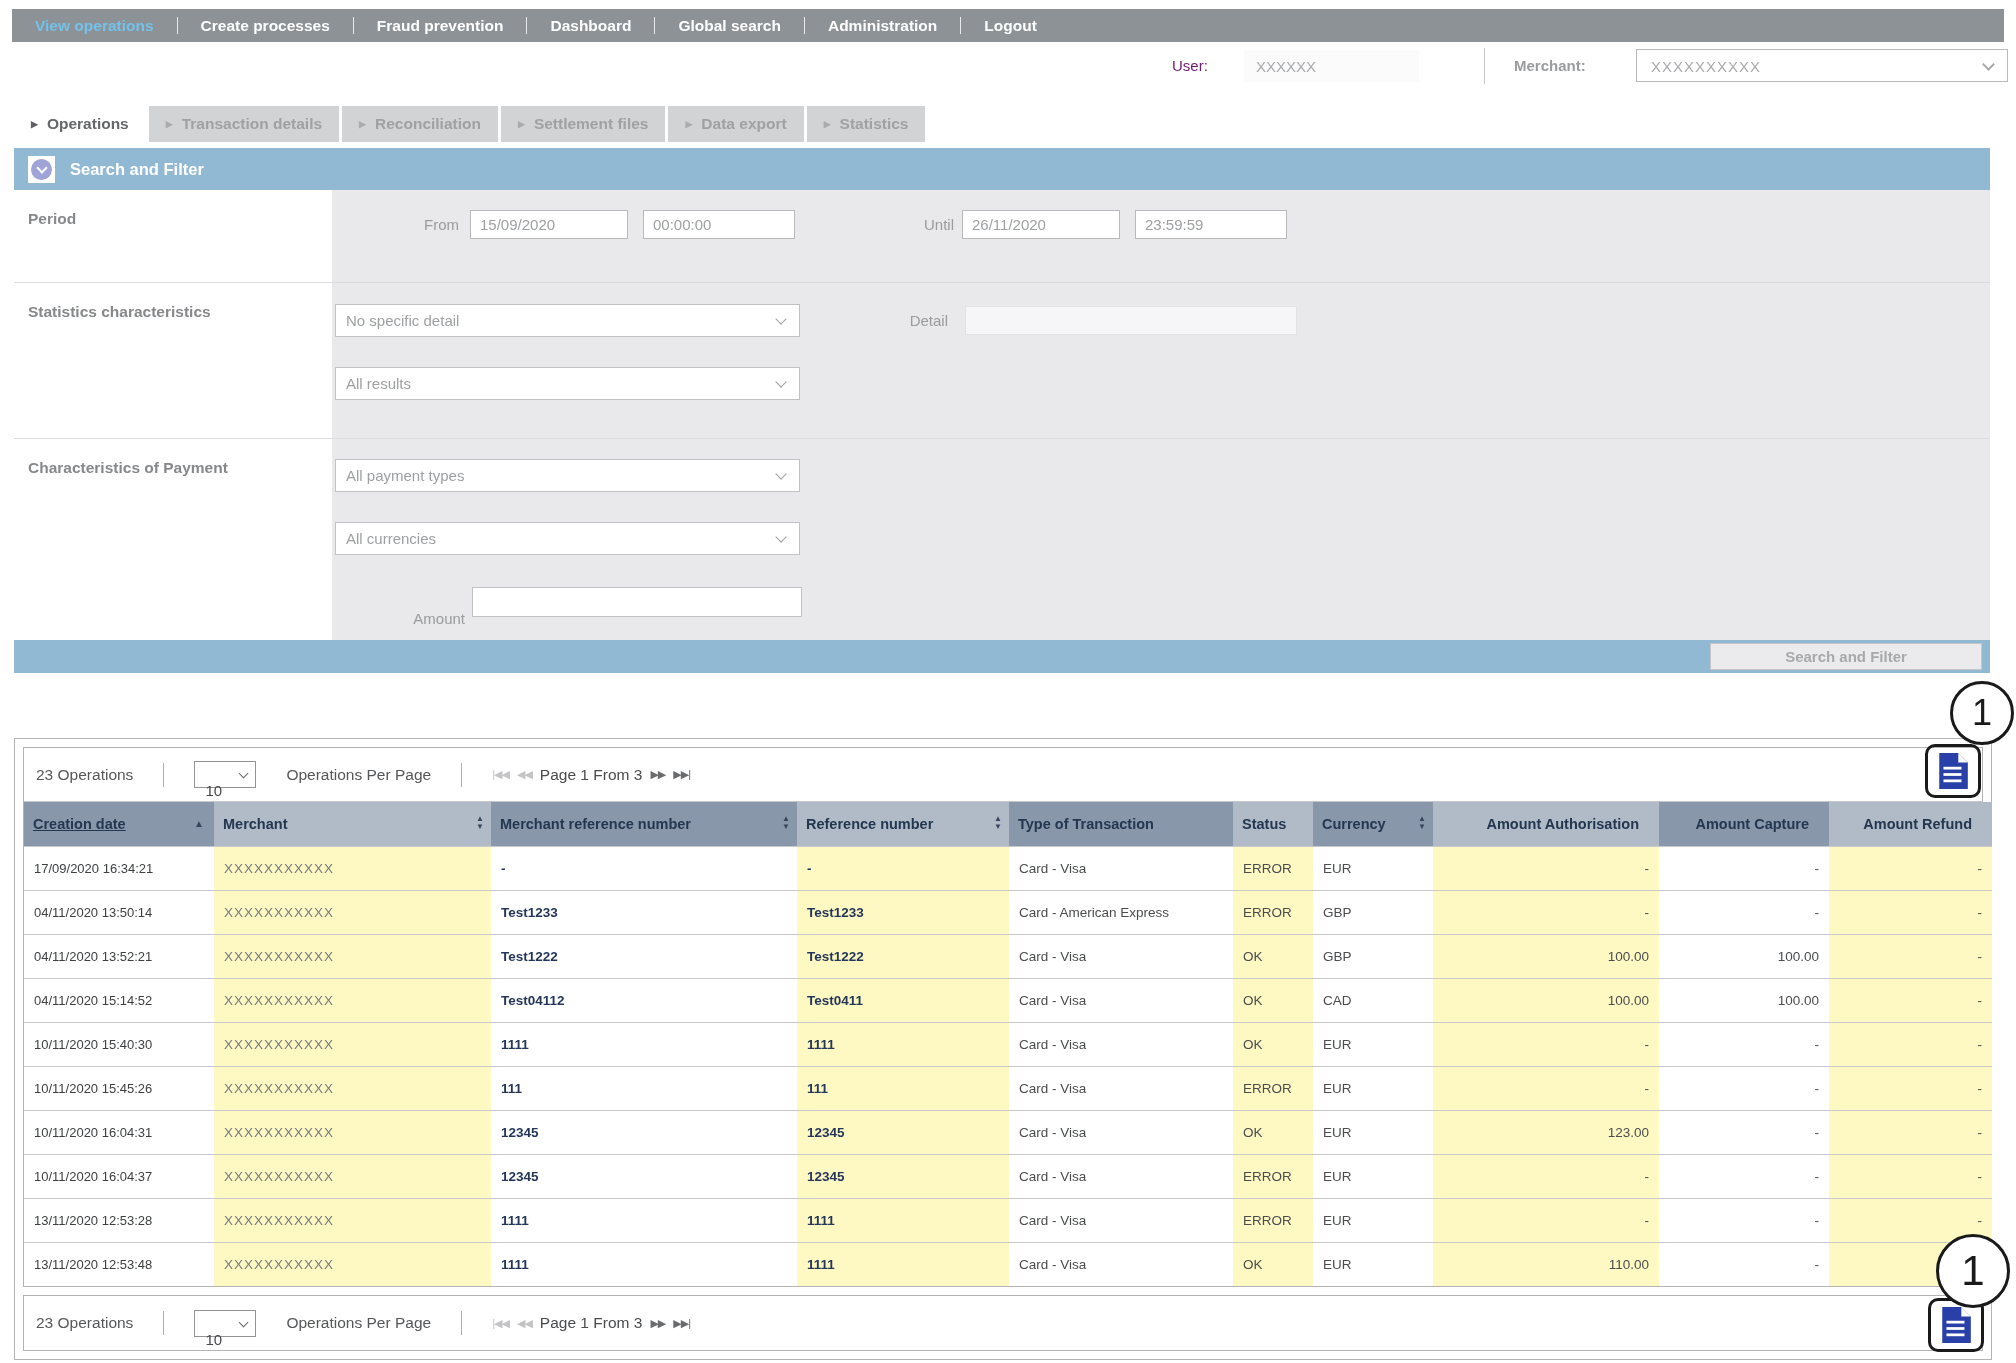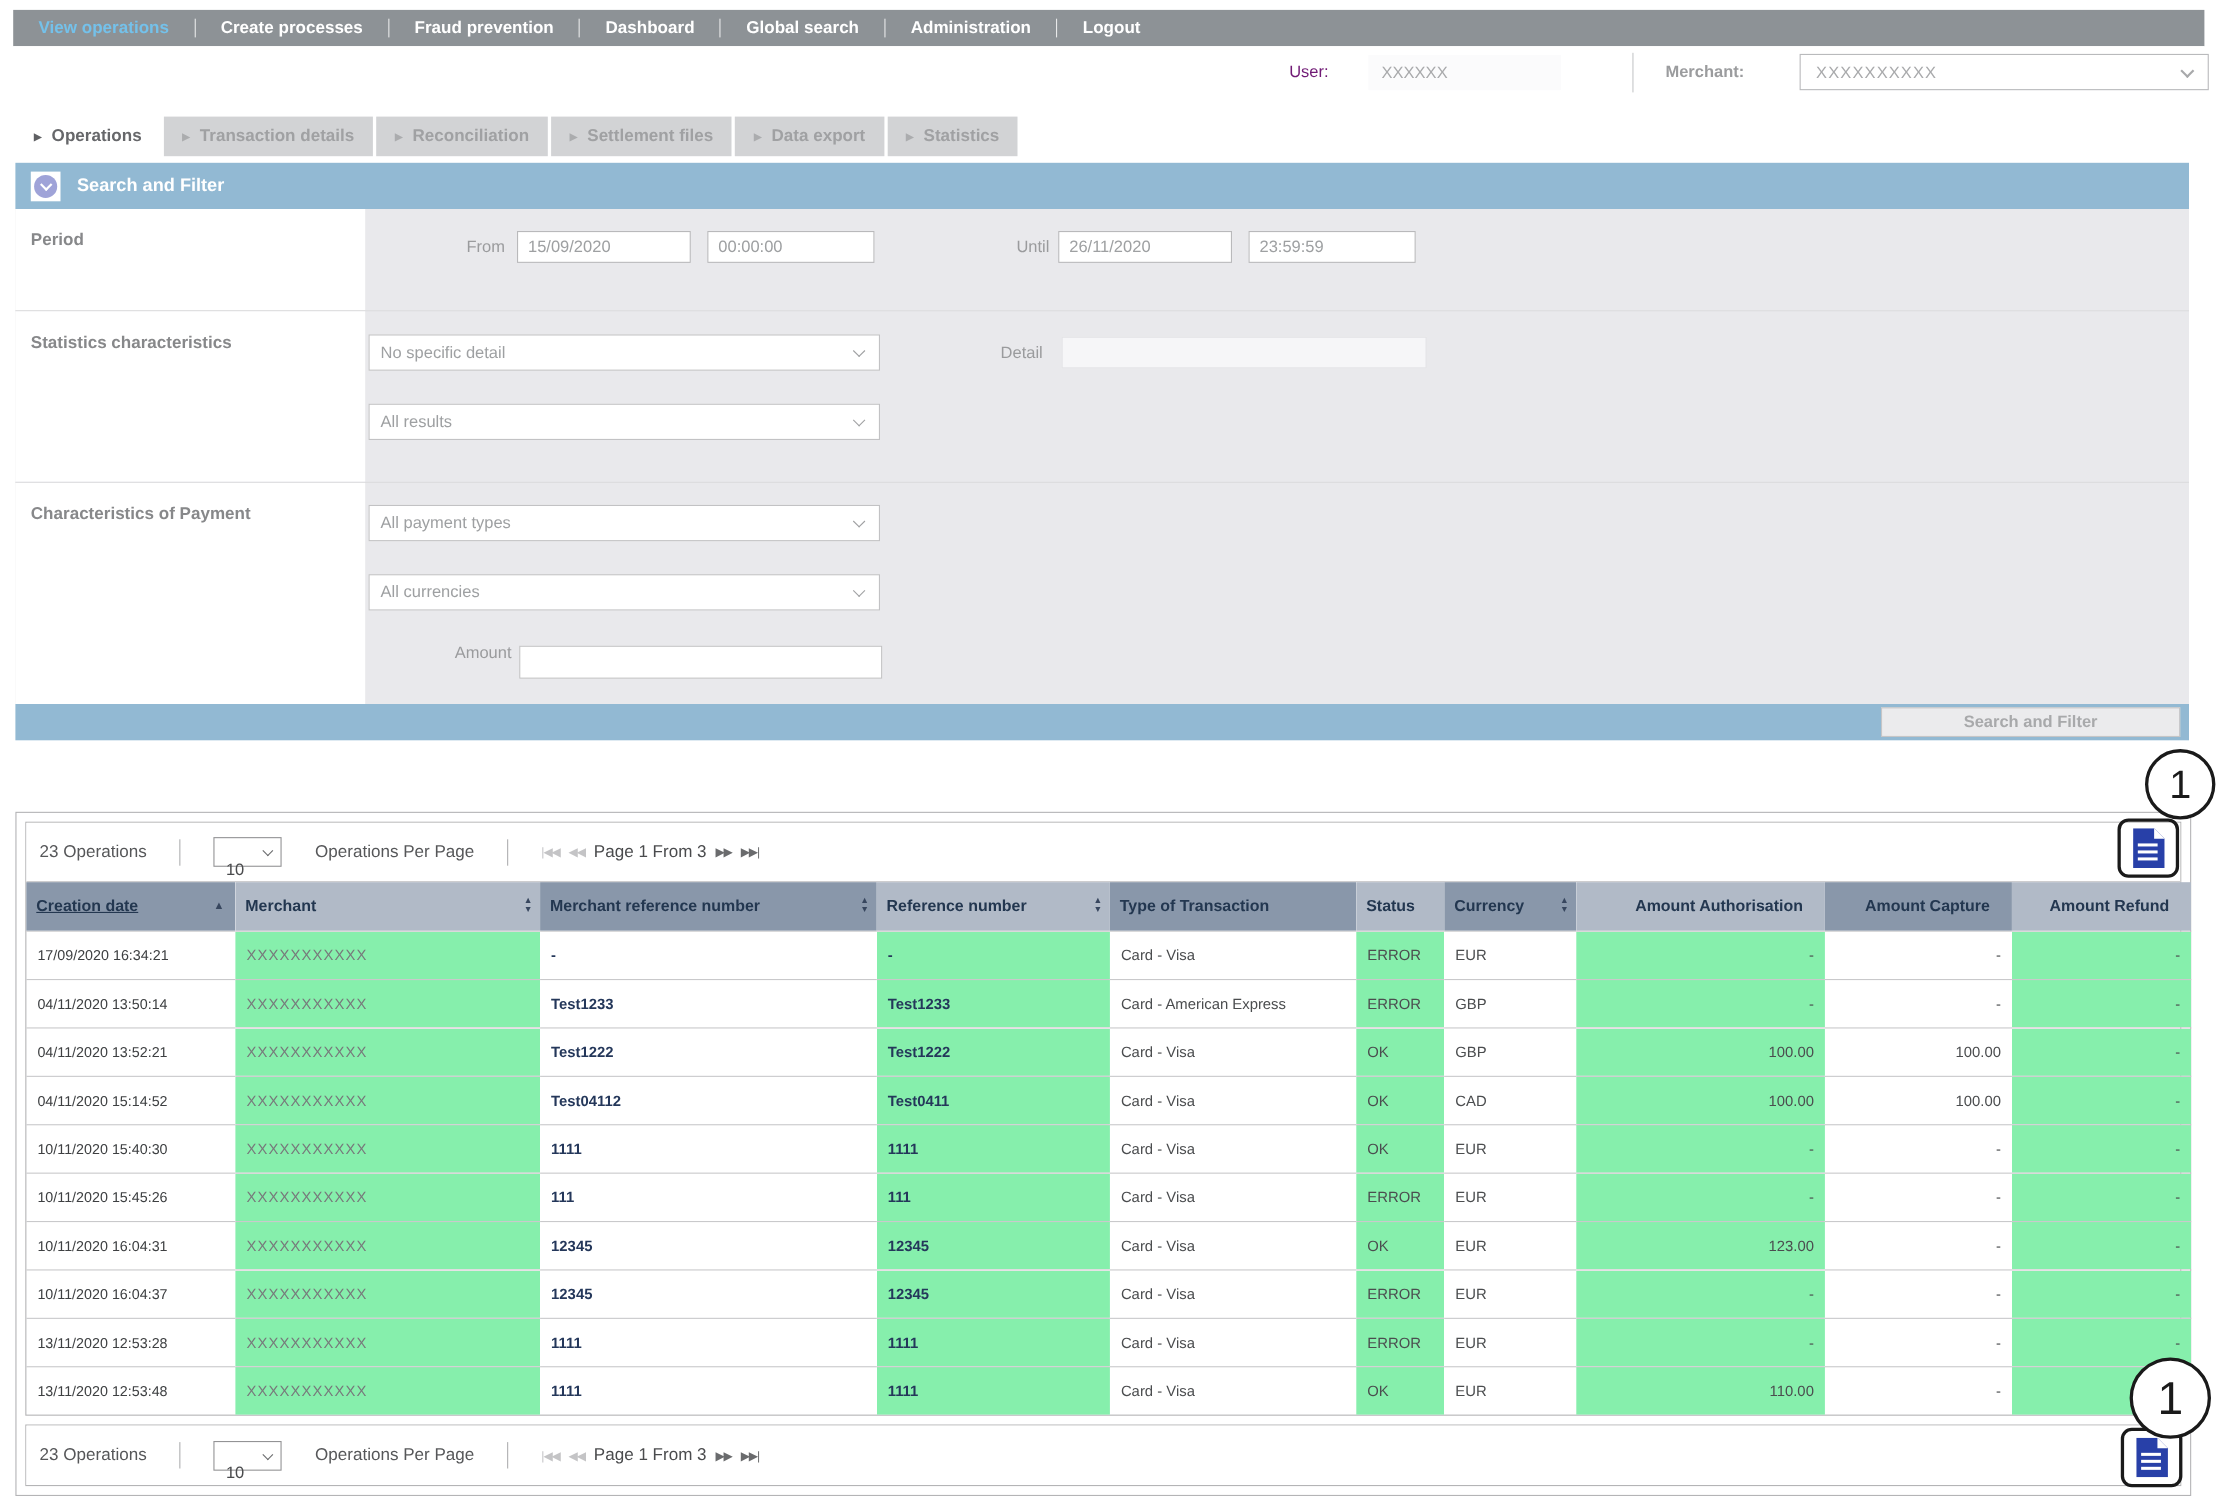--- a/index.html
+++ b/index.html
@@ -65,21 +65,21 @@
   .p-until-date  { left:948px; top:20px; width:158px; }
   .p-until-time  { left:1121px; top:20px; width:152px; }
 
   .oc-detail-select { left:321px; top:21px; }
   .oc-detail-label  { left:830px; top:29px; width:104px; }
   .oc-detail-input  { left:951px; top:23px; width:332px; background:#F6F6F8; border:1px solid #E2E2E4; }
   .oc-results-select{ left:321px; top:84px; }
 
   .cop-ptypes-select { left:321px; top:20px; }
   .cop-curr-select   { left:321px; top:83px; }
-  .cop-amount-label  { left:336px; top:146px; width:115px; }
+  .cop-amount-label  { left:336px; top:171px; width:115px; }
   .cop-amount-input  { left:458px; top:148px; width:330px; height:30px; border:1px solid #C2C2C4; }
 
   .action-bar { position:relative; height:33px; background:#92B9D3; }
   .submit-btn { position:absolute; right:8px; top:3px; width:272px; height:27px; background:#EBEBED;
     border:1px solid #C5C5C7; color:#A8A9AB; font-weight:bold; font-size:15px; font-family:"Liberation Sans",sans-serif; cursor:pointer; }
 
   
   .results { position:absolute; left:14px; top:738px; width:1978px; }
   .results-outer { border:1px solid #B4B4B6; padding:8px; }
   .results-box { border:1px solid #B4B4B6; background:#fff; }
@@ -100,21 +100,21 @@
   table { width:100%; border-collapse:collapse; table-layout:fixed; }
   th { height:44px; font-size:14.5px; font-weight:bold; color:#233750; text-align:left;
     padding:0 20px 0 9px; position:relative; white-space:nowrap; overflow:hidden; }
   th.th-dark { background:#8997AA; }
   th.th-light { background:#B1BAC7; }
   th .sorted { text-decoration:underline; }
   th .sort-asc { position:absolute; right:10px; top:16px; font-size:10px; color:#37465E; }
   th .sort-both { position:absolute; right:7px; top:13px; display:flex; flex-direction:column; font-size:8px;
     line-height:8px; color:#37465E; }
   td { height:44px; padding:0 10px; border-top:1px solid #C9C9CB; font-size:13.5px; color:#4B4D4F; white-space:nowrap; overflow:hidden; }
-  td.col-shade { background:#86efac; }
+  td.col-shade { background:#fef9c3; }
   td.right, th.right { text-align:right; }
   td.col0 { color:#3E4042; font-size:13px; }
   td.col1 { color:#77797B; letter-spacing:1px; }
   td.col2, td.col3 { color:#24375A; font-weight:bold; }
 
   .bottombar { border:1px solid #B4B4B6; margin-top:8px; background:#fff; }
 
   
   .anno-box { position:absolute; border:3px solid #1A1A1A; border-radius:10px; background:transparent;
     display:flex; align-items:center; justify-content:center; z-index:4; }

